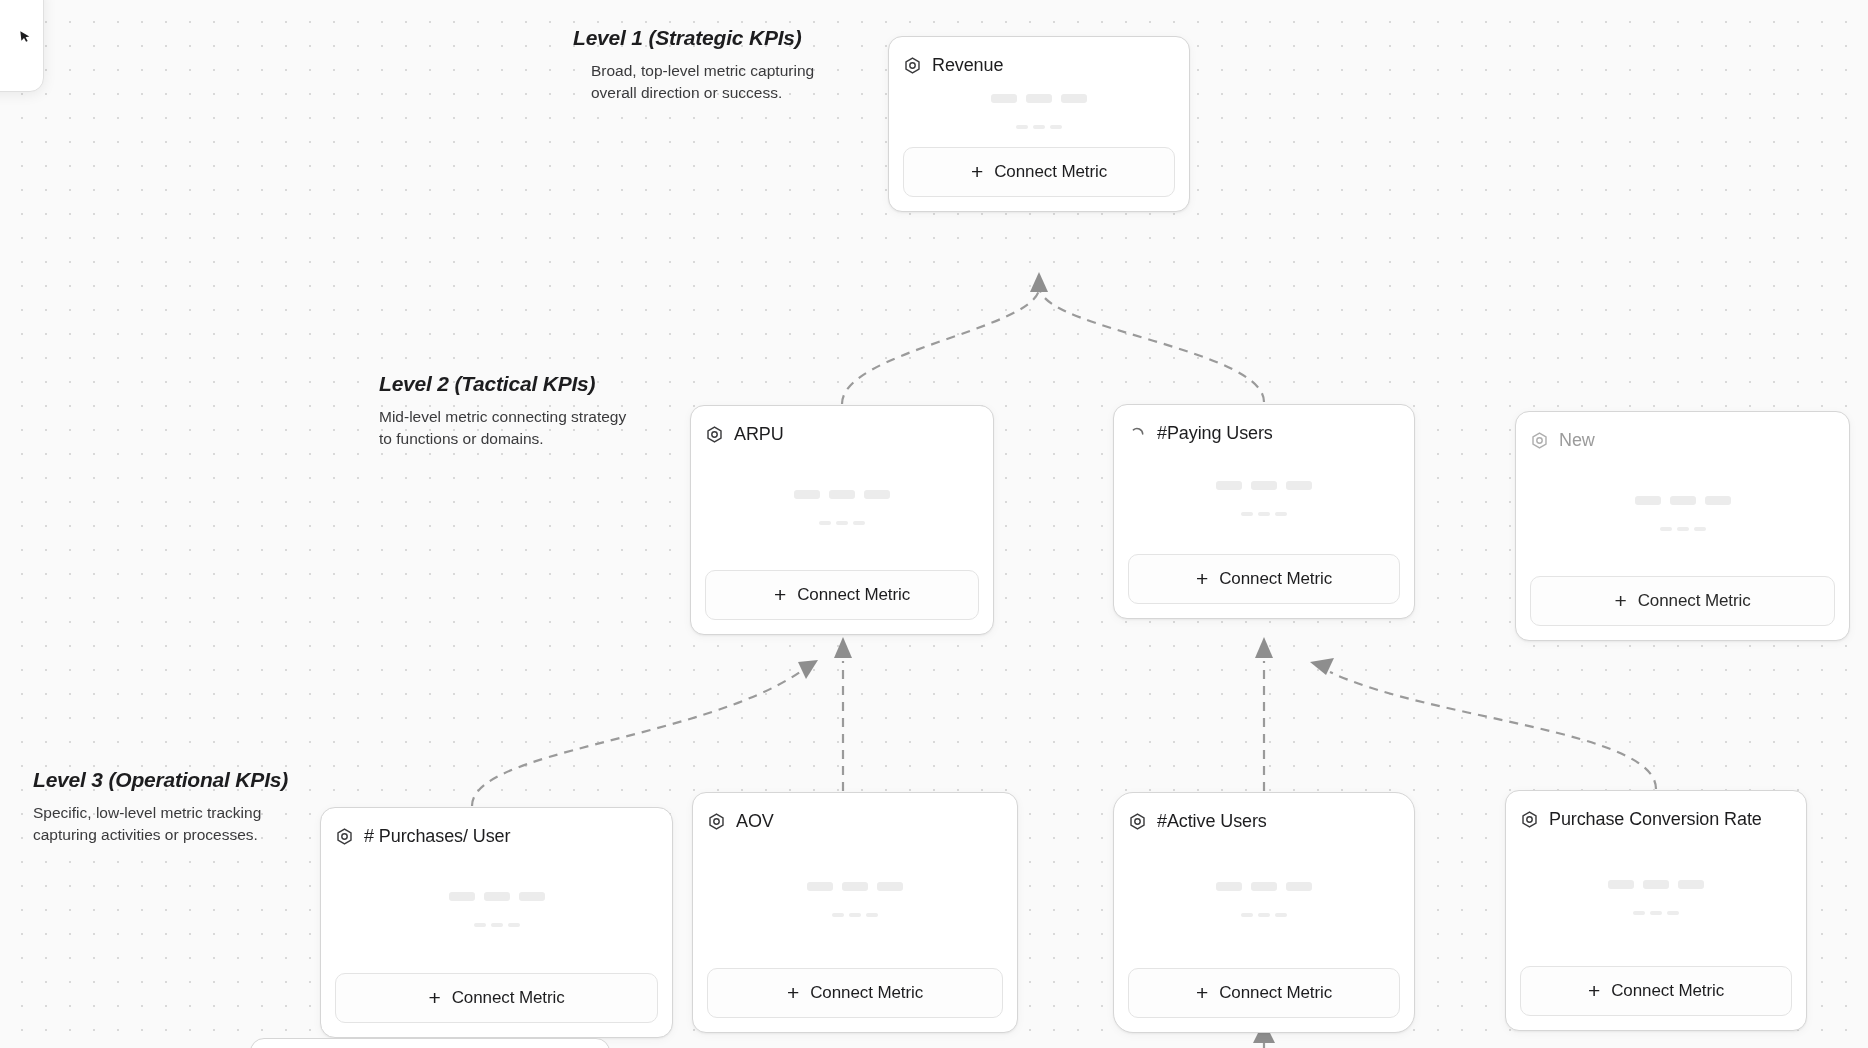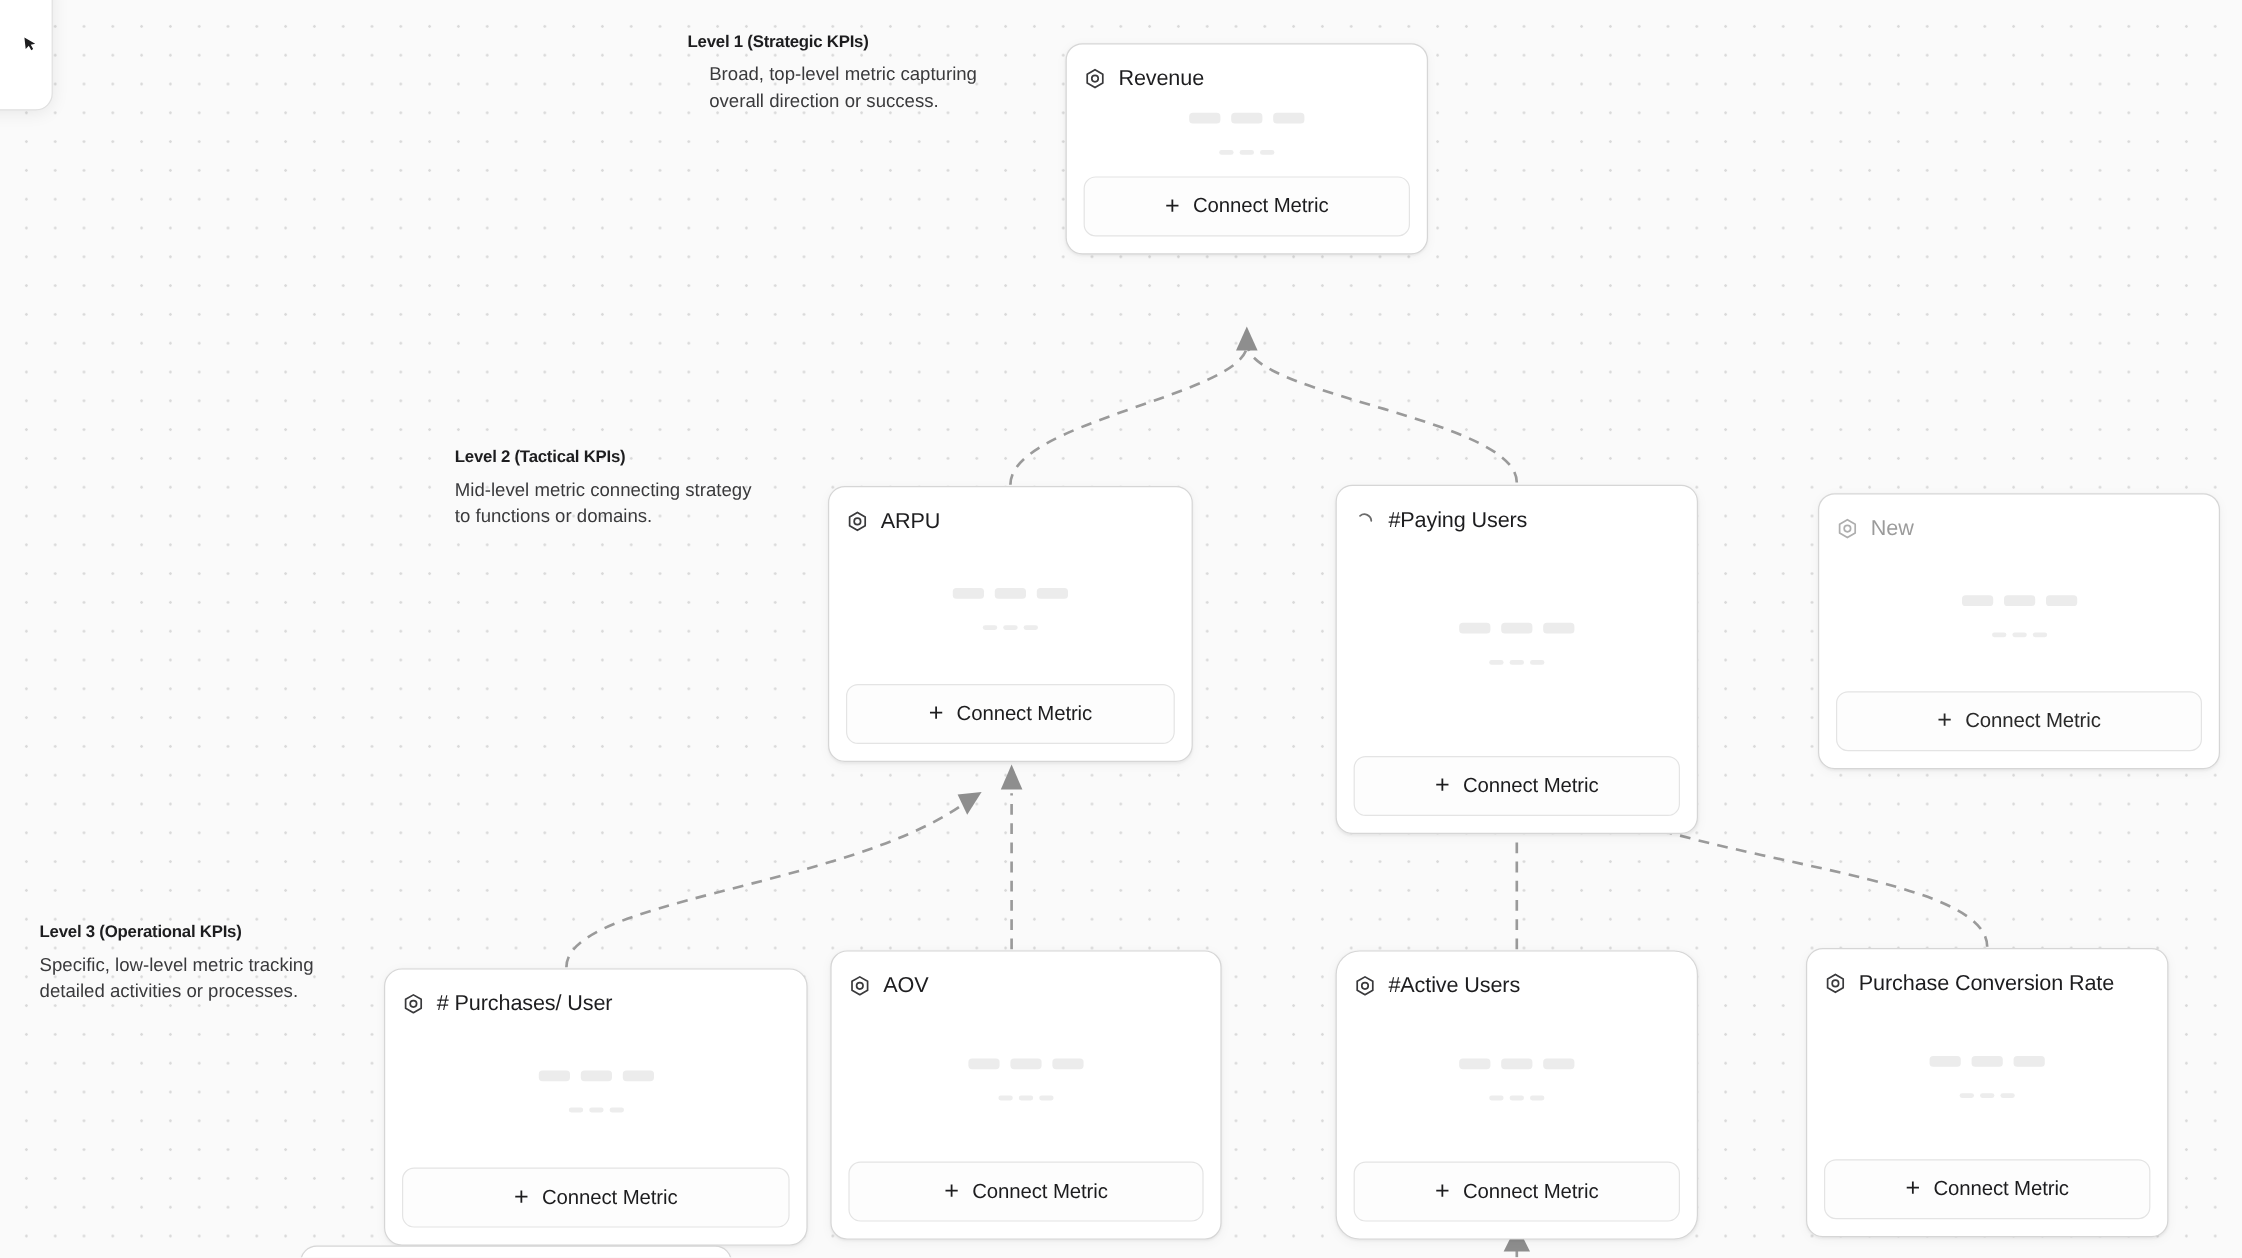--- a/index.html
+++ b/index.html
@@ -37,25 +37,26 @@
     stroke: #9a9a9a;
     stroke-width: 2.2;
     stroke-dasharray: 9 7;
     stroke-linecap: butt;
   }
   .edge-head { fill: #8e8e8e; }
 
   
   .level-block { position: absolute; z-index: 3; }
   .level-title {
-    font-size: 14px;
+    font-size: 21px;
     font-weight: bold;
     color: #1d1d1f;
     letter-spacing: -0.2px;
     white-space: nowrap;
+    font-style: italic;
   }
   .level-desc {
     margin-top: 10px;
     font-size: 15.5px;
     line-height: 1.45;
     color: #3a3a3c;
     max-width: 260px;
   }
   #level-1-block { left: 573px; top: 26px; }
   #level-1-block .level-desc { margin-left: 18px; }
@@ -145,21 +146,21 @@
     font-weight: 500;
     color: #1d1d1f;
     letter-spacing: -0.1px;
   }
   .card.is-muted .connect-plus,
   .card.is-muted .connect-label { color: #2a2a2a; }
 
   
   #card-revenue      { left: 888px;  top: 36px;  width: 302px; height: 176px; }
   #card-arpu         { left: 690px;  top: 405px; width: 304px; height: 230px; }
-  #card-paying-users { left: 1113px; top: 404px; width: 302px; height: 291px; }
+  #card-paying-users { left: 1113px; top: 404px; width: 302px; height: 215px; }
   #card-new          { left: 1515px; top: 411px; width: 335px; height: 230px; }
   #card-purchases    { left: 320px;  top: 807px; width: 353px; height: 231px; border-radius: 15px; }
   #card-aov          { left: 692px;  top: 792px; width: 326px; height: 241px; }
   #card-active-users { left: 1113px; top: 792px; width: 302px; height: 241px; border-radius: 20px; }
   #card-pcr          { left: 1505px; top: 790px; width: 302px; height: 241px; }
 
   
   #card-partial-bottom {
     position: absolute;
     left: 250px;
@@ -229,21 +230,21 @@
     <div class="level-desc">Broad, top-level metric capturing overall direction or success.</div>
   </div>
 
   <div class="level-block" id="level-2-block">
     <div class="level-title">Level 2 (Tactical KPIs)</div>
     <div class="level-desc">Mid-level metric connecting strategy to functions or domains.</div>
   </div>
 
   <div class="level-block" id="level-3-block">
     <div class="level-title">Level 3 (Operational KPIs)</div>
-    <div class="level-desc">Specific, low-level metric tracking detailed activities or processes.</div>
+    <div class="level-desc">Specific, low-level metric tracking capturing activities or processes.</div>
   </div>
 
   <div class="card" id="card-revenue">
     <div class="card-header">
       <span class="card-icon">
         <svg viewBox="0 0 24 24" width="19" height="19" fill="none" stroke="#3a3a3c" stroke-width="1.8">
           <path d="M12 2.6 20.2 7.3v9.4L12 21.4 3.8 16.7V7.3z" stroke-linejoin="round"></path>
           <circle cx="12" cy="12" r="3.4"></circle>
         </svg>
       </span>

